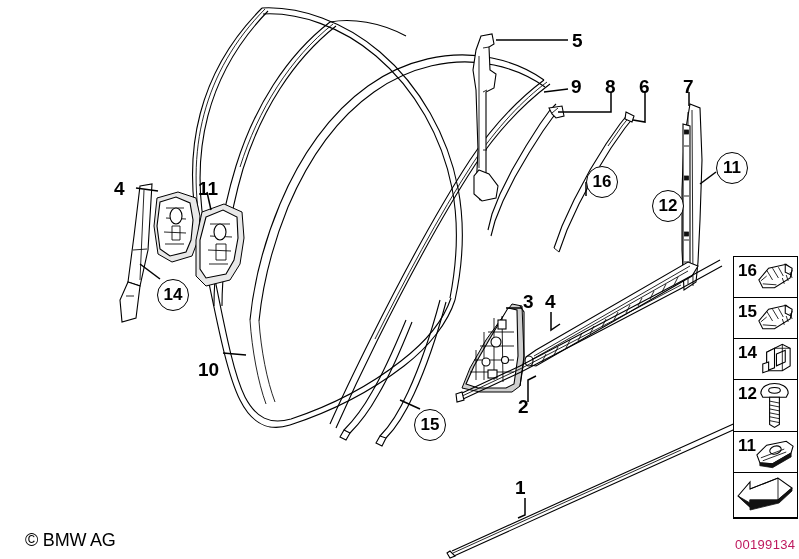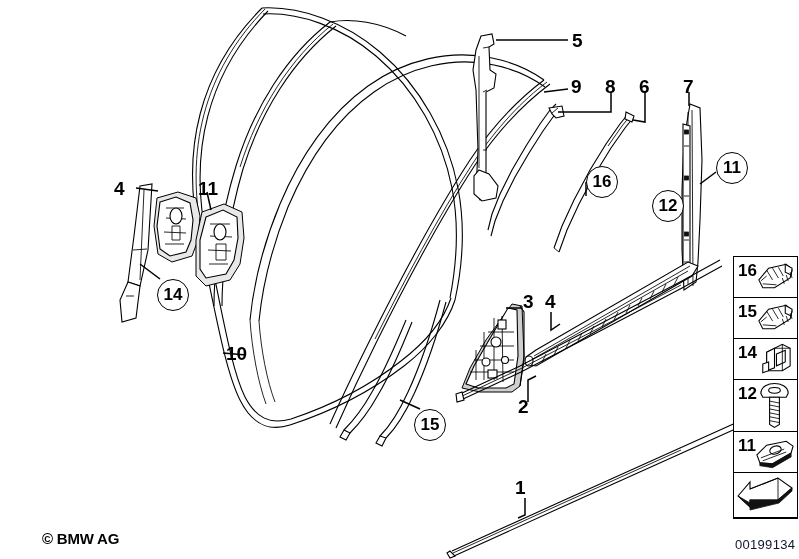--- a/index.html
+++ b/index.html
@@ -31,25 +31,25 @@
   .legend-cell:last-child{border-bottom:1px solid #000;}
   .legend-num{
     position:absolute;left:4px;top:4px;font-weight:bold;font-size:17px;color:#000;
   }
   .legend-art{position:absolute;right:1px;top:1px;width:43px;height:38px;}
   .legend-cell.tall{height:52px;}
   .legend-cell.tall .legend-art{height:49px;}
   .legend-cell.arrow{height:45px;}
   .legend-cell.arrow .legend-art{width:62px;height:42px;right:1px;}
   .copyright{
-    position:absolute;left:42px;top:530px;font-weight:bold;font-size:15px;color:#000;
+    position:absolute;left:25px;top:530px;font-weight:normal;font-size:18px;color:#000;
     letter-spacing:-0.2px;
   }
   .diagram-id{
-    position:absolute;left:735px;top:537px;font-size:13px;color:#0f172a;
+    position:absolute;left:735px;top:537px;font-size:13px;color:#be185d;
     letter-spacing:0.3px;
   }
   .ln{fill:none;stroke:#000;stroke-width:1.1;}
   .ln-thin{fill:none;stroke:#000;stroke-width:0.85;}
   .ln-lead{fill:none;stroke:#000;stroke-width:1.5;}
   .fillw{fill:#ffffff;stroke:#000;stroke-width:1.1;}
   .fillg{fill:#e8e8e8;stroke:#000;stroke-width:1.0;}
   .fillgd{fill:#cfcfcf;stroke:#000;stroke-width:1.0;}
   .fillk{fill:#111;stroke:#111;stroke-width:0.8;}
 </style>
@@ -225,21 +225,21 @@
 
   <div class="callout" style="left:515px;top:478px;">1</div>
   <div class="callout" style="left:518px;top:397px;">2</div>
   <div class="callout" style="left:523px;top:292px;">3</div>
   <div class="callout" style="left:545px;top:292px;">4</div>
   <div class="callout" style="left:572px;top:31px;">5</div>
   <div class="callout" style="left:639px;top:77px;">6</div>
   <div class="callout" style="left:683px;top:77px;">7</div>
   <div class="callout" style="left:605px;top:77px;">8</div>
   <div class="callout" style="left:571px;top:77px;">9</div>
-  <div class="callout" style="left:198px;top:344px;margin-left:28px;">10</div>
+  <div class="callout" style="left:198px;top:360px;">10</div>
   <div class="callout" style="left:114px;top:179px;">4</div>
   <div class="callout" style="left:198px;top:179px;">11</div>
 
   <div class="circnum" style="left:716px;top:152px;">11</div>
   <div class="circnum" style="left:652px;top:190px;">12</div>
   <div class="circnum" style="left:157px;top:279px;">14</div>
   <div class="circnum" style="left:414px;top:409px;">15</div>
   <div class="circnum" style="left:586px;top:166px;">16</div>
 
   <div class="legend">

